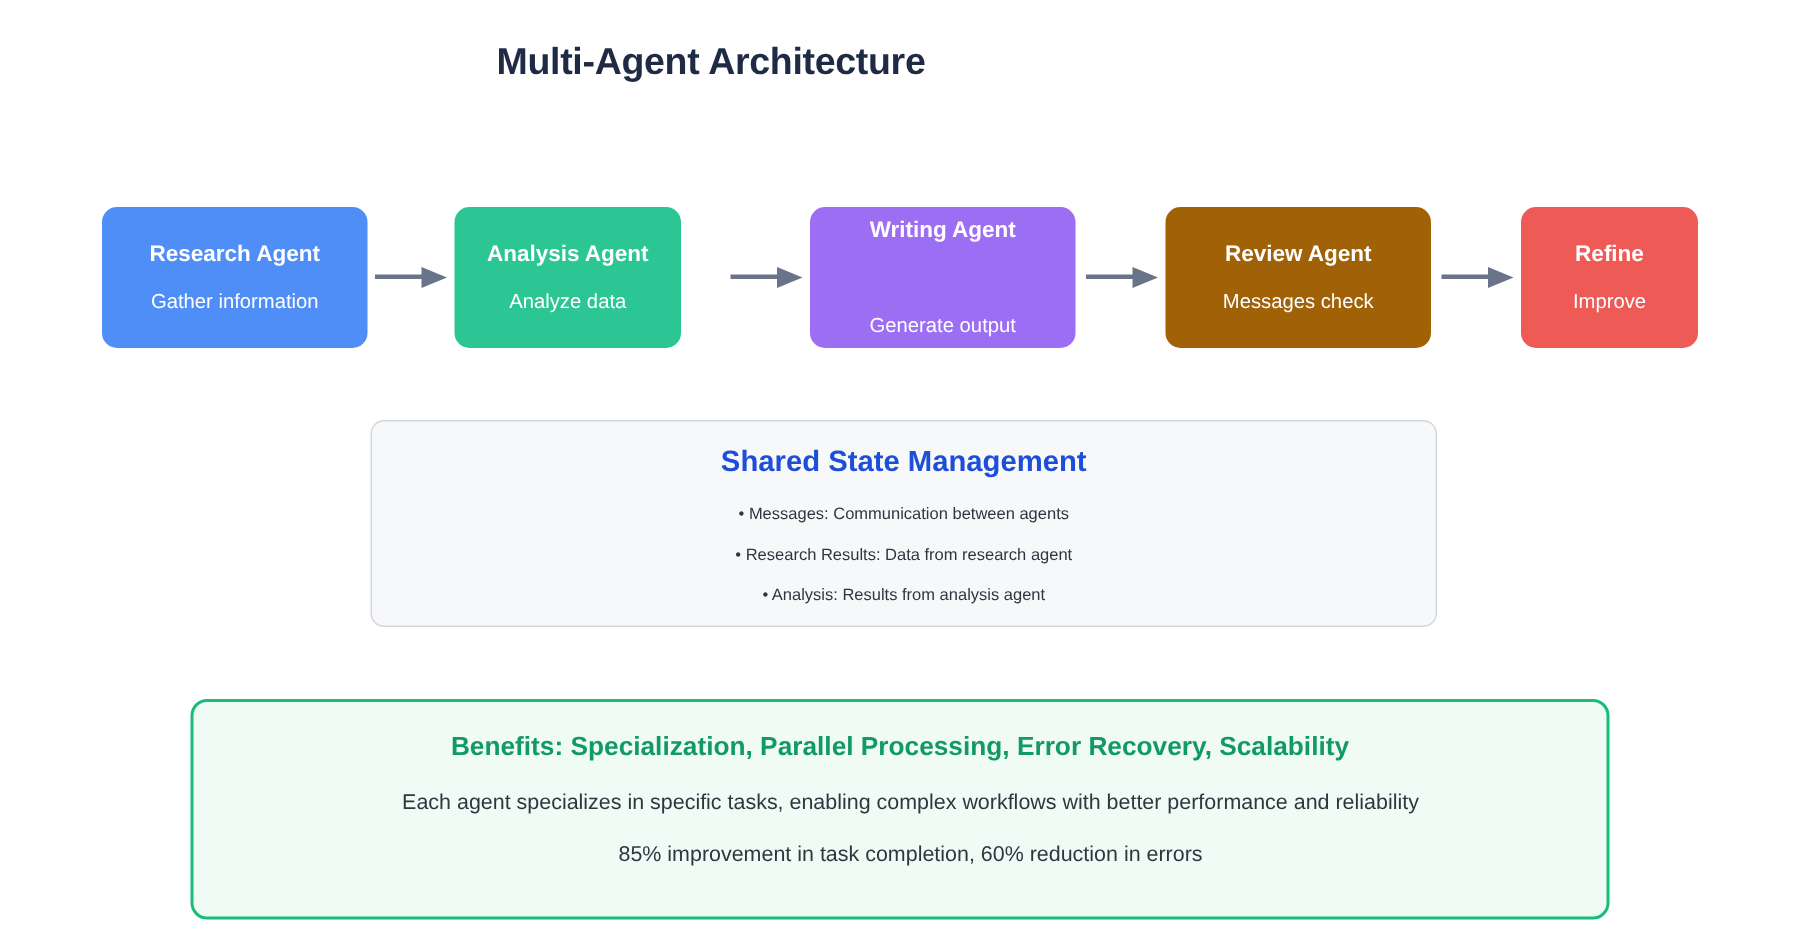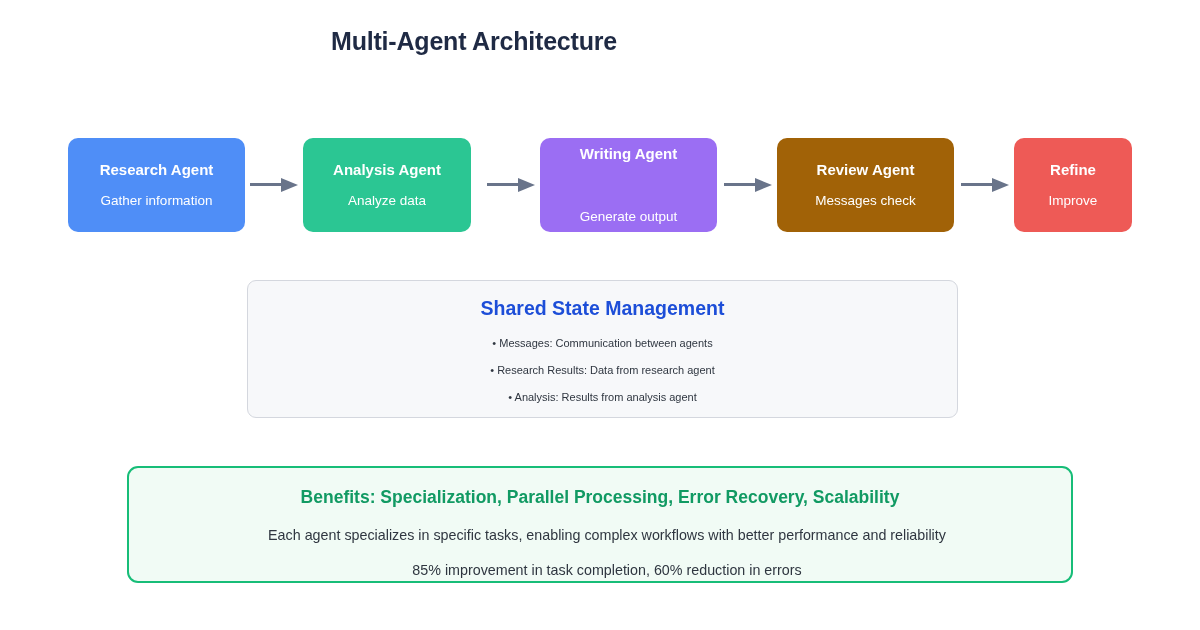--- a/index.html
+++ b/index.html
@@ -114,21 +114,21 @@
     margin-top: 16px;
     line-height: 1;
   }
 
   
   #benefits {
     position: absolute;
     left: 127px;
     top: 466px;
     width: 946px;
-    height: 117px;
+    height: 147px;
     box-sizing: border-box;
     border: 2.2px solid #17bd78;
     border-radius: 11px;
     background: #f1fbf5;
     display: flex;
     flex-direction: column;
     align-items: center;
   }
   #benefits .benefits-heading {
     font-size: 17.5px;
@@ -148,21 +148,21 @@
 </head>
 <body>
 
 <div id="diagram-title">Multi-Agent Architecture</div>
 
 <div id="pipeline">
     <div class="node" style="left: 0px; width: 177px; background: rgb(79, 142, 247);">
       <div class="node-title">Research Agent</div>
       <div class="node-sub">Gather information</div>
     </div>
-    <div class="node" style="left: 235px; width: 168px; background: rgb(43, 198, 147);">
+    <div class="node" style="left: 235px; width: 151px; background: rgb(43, 198, 147);">
       <div class="node-title">Analysis Agent</div>
       <div class="node-sub">Analyze data</div>
     </div>
     <div class="node" style="left: 472px; width: 177px; background: rgb(155, 110, 243); gap: 32px;">
       <div class="node-title">Writing Agent</div>
       <div class="node-sub">Generate output</div>
     </div>
     <div class="node" style="left: 709px; width: 177px; background: #a16207;">
       <div class="node-title">Review Agent</div>
       <div class="node-sub">Messages check</div>

